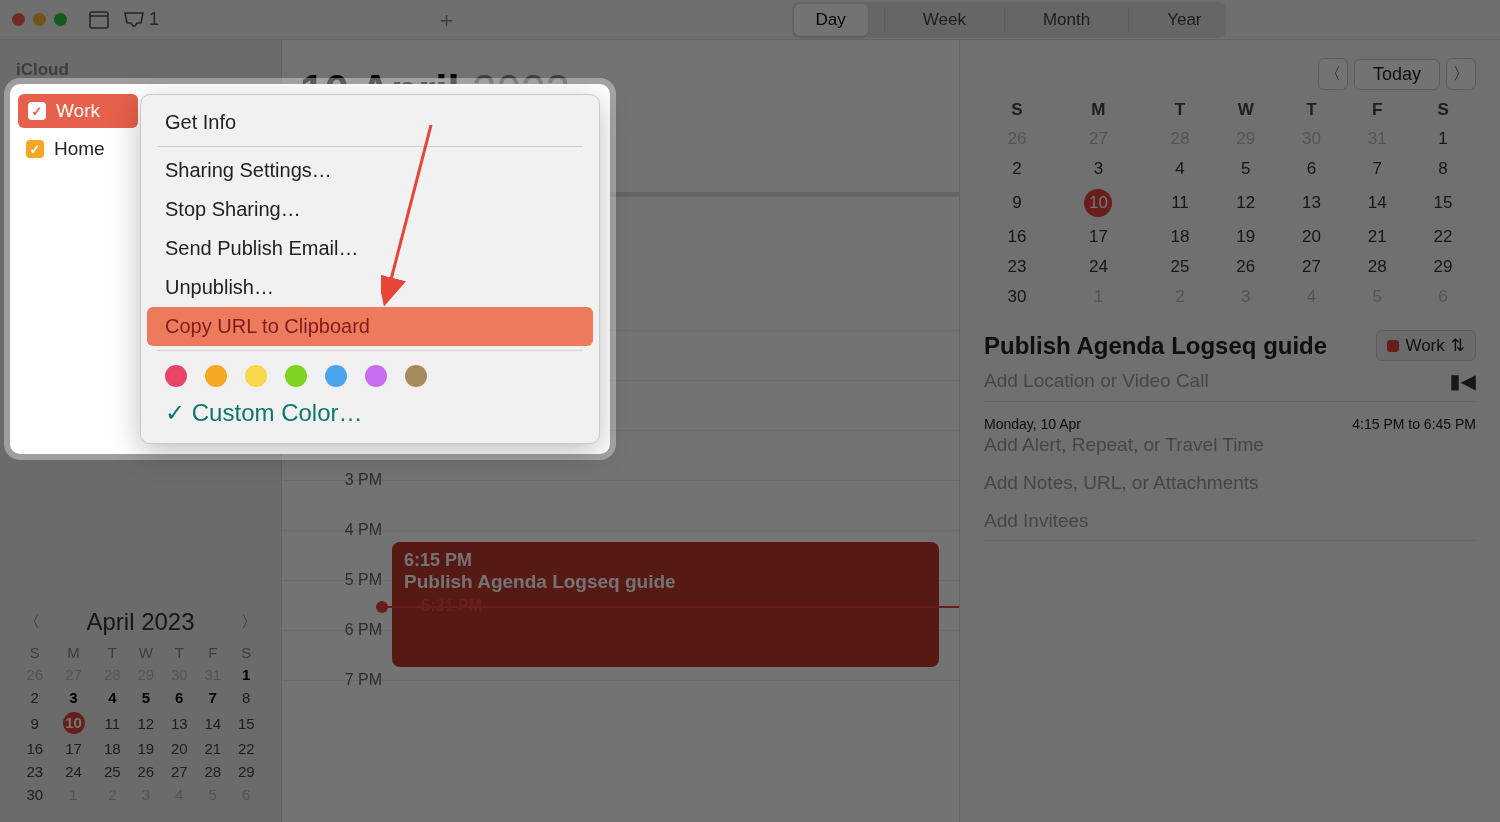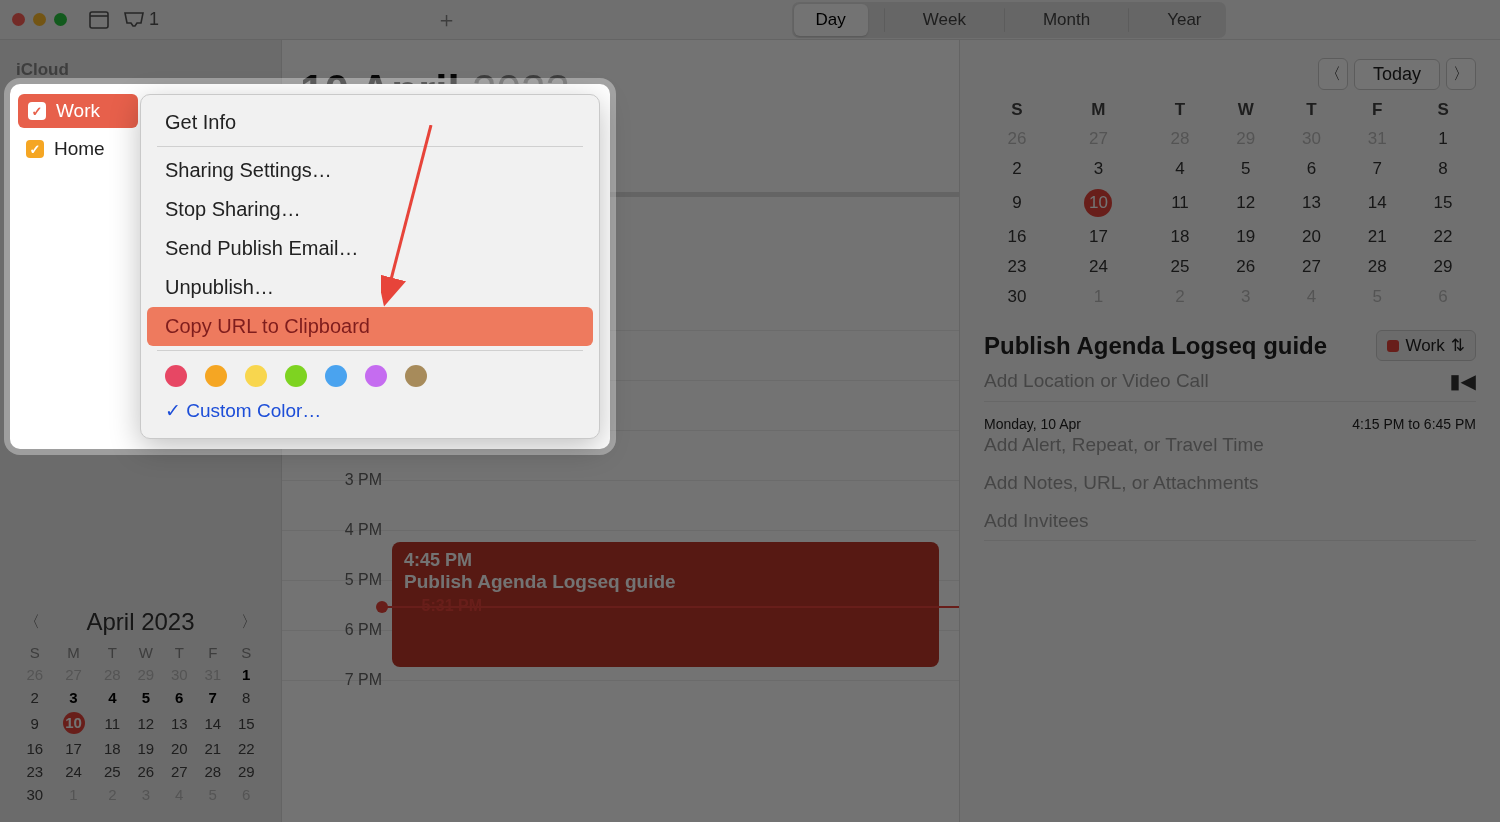--- a/index.html
+++ b/index.html
@@ -81,21 +81,21 @@
 
 .highlight-zone { position: absolute; z-index: 60; top: 84px; left: 10px; width: 600px; background: #fff; border-radius: 10px; box-shadow: 0 0 0 6px rgba(255,255,255,0.35); padding: 0; }
 .hz-inner { display: flex; }
 .hz-side { width: 130px; padding: 6px 0 0 6px; }
 .hz-menu { flex: 1; background: #f1f1f1; border: 1px solid #c9c9c9; border-radius: 10px; margin: 10px 10px 10px 0; padding: 8px 6px; box-shadow: 0 8px 30px rgba(0,0,0,0.25); position: relative; }
 .menu-item { padding: 8px 18px; font-size: 20px; color: #222; border-radius: 6px; cursor: pointer; }
 .menu-item.hl { background: #ee7a5e; color: #7f1d1d; }
 .menu-div { height: 1px; background: #d0d0d0; margin: 4px 10px; }
 .swatches { display: flex; gap: 18px; padding: 10px 18px 4px; }
 .swatch { width: 22px; height: 22px; border-radius: 50%; cursor: pointer; }
-.custom-row { padding: 8px 18px; font-size: 19px; color: #1d4ed8; }
+.custom-row { padding: 8px 18px; font-size: 24px; color: #0f766e; }
 .arrow-svg { position: absolute; top: 30px; left: 240px; pointer-events: none; }
 
 </style>
 </head>
 <body>
 
 <div class="app-root">
 
   <div class="toolbar">
     <div class="traffic">
@@ -247,21 +247,21 @@
             <span class="time-label">5 PM</span>
           </div>
         <div class="time-row" style="top:430px">
             <span class="time-label">6 PM</span>
           </div>
         <div class="time-row" style="top:480px">
             <span class="time-label">7 PM</span>
           </div>
 
         <div class="event" style="top:342px; height:125px;">
-          <div class="t1">4:45 PM</div>
+          <div class="t1">6:15 PM</div>
           <div class="t2">Publish Agenda Logseq guide</div>
         </div>
 
         <div class="now-line" style="top:406px">
           <div class="now-dot"></div>
           <span class="now-label">5:31 PM</span>
         </div>
       </div>
     </div>
 

